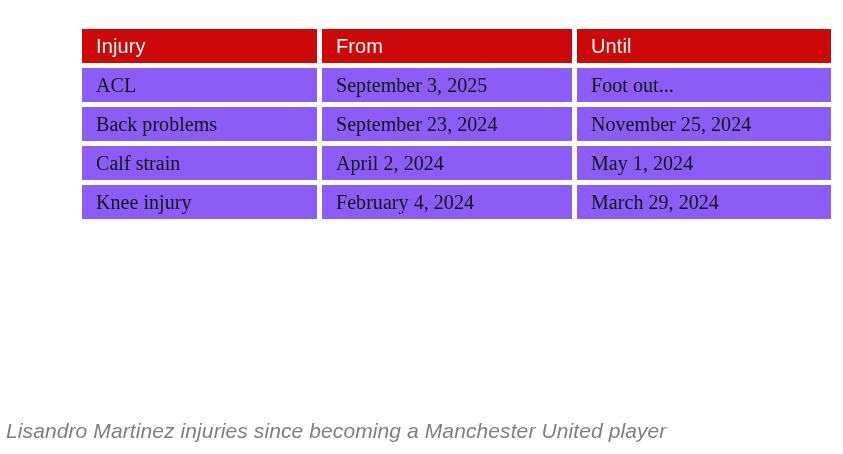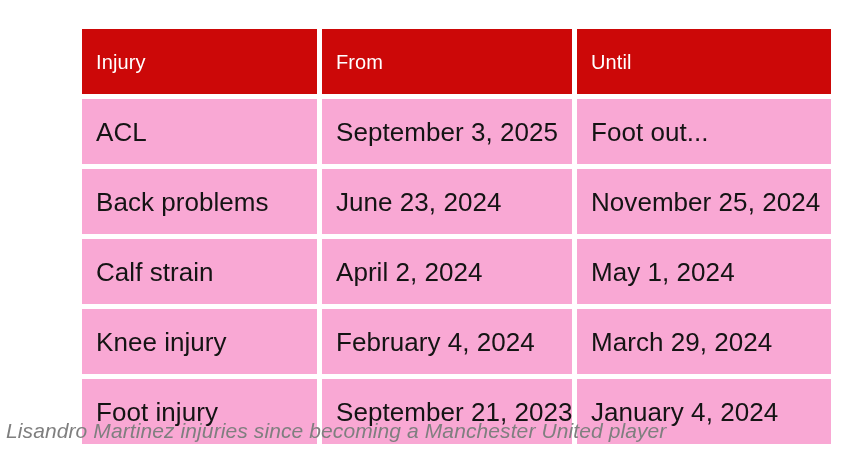--- a/index.html
+++ b/index.html
@@ -30,42 +30,43 @@
     table-layout: fixed;
     margin: -5px;          
   }
   .injury-table col.c1 { width: 235px; }
   .injury-table col.c2 { width: 250px; }
   .injury-table col.c3 { width: 254px; }
 
   .injury-table th,
   .injury-table td {
     padding: 0 0 0 14px;
-    height: 65px;
+    height: 34px;
     vertical-align: middle;
     text-align: left;
     font-weight: normal;
     white-space: nowrap;
     overflow: hidden;
   }
 
   .injury-table thead th {
     background: #cc0808;
     color: #ffffff;
     font-size: 20px;
     line-height: 1;
     letter-spacing: 0.1px;
   }
 
   .injury-table tbody td {
-    background: #f9a8d4;
+    background: #8b5cf6;
     color: #141414;
-    font-size: 26px;
+    font-size: 20px;
     line-height: 1;
     letter-spacing: 0.05px;
+    font-family: Liberation Serif, serif;
   }
 
   
   .table-caption {
     position: absolute;
     left: 6px;
     top: 419px;
     font-size: 21px;
     font-style: italic;
     color: #7f7f7f;
@@ -92,36 +93,31 @@
       </tr>
     </thead>
     <tbody>
       <tr>
         <td>ACL</td>
         <td>September 3, 2025</td>
         <td>Foot out...</td>
       </tr>
       <tr>
         <td>Back problems</td>
-        <td>June 23, 2024</td>
+        <td>September 23, 2024</td>
         <td>November 25, 2024</td>
       </tr>
       <tr>
         <td>Calf strain</td>
         <td>April 2, 2024</td>
         <td>May 1, 2024</td>
       </tr>
       <tr>
         <td>Knee injury</td>
         <td>February 4, 2024</td>
         <td>March 29, 2024</td>
       </tr>
-      <tr>
-        <td>Foot injury</td>
-        <td>September 21, 2023</td>
-        <td>January 4, 2024</td>
-      </tr>
     </tbody>
   </table>
 
   <div class="table-caption">Lisandro Martinez injuries since becoming a Manchester United player</div>
 
 </div>
 
 </body></html>

